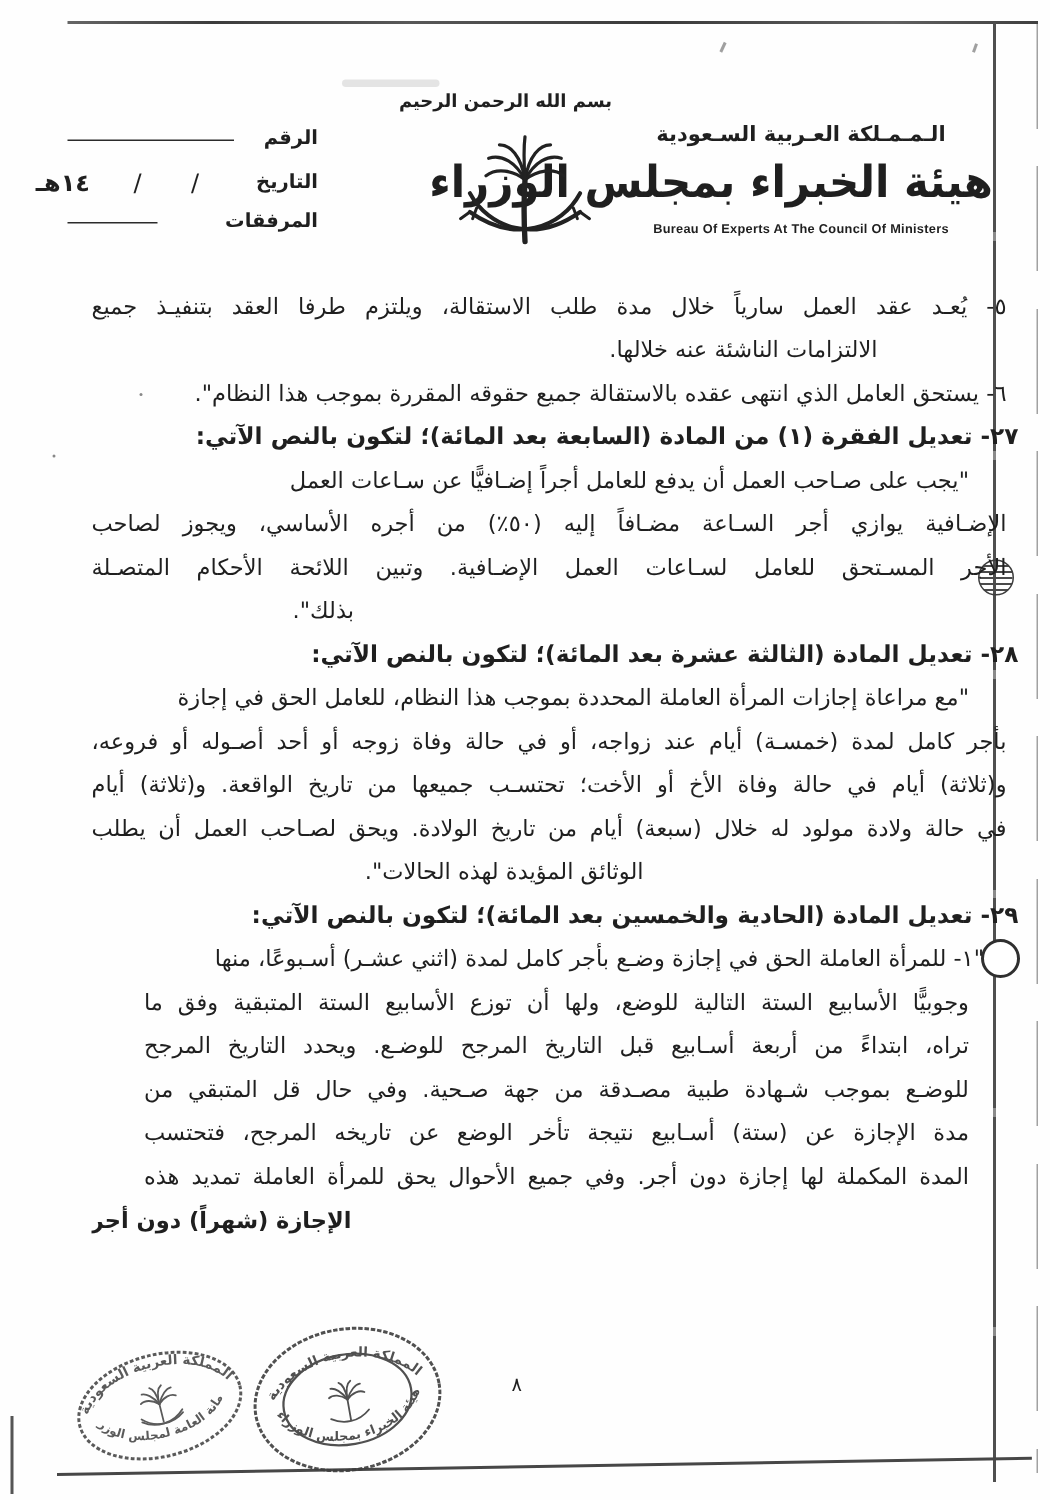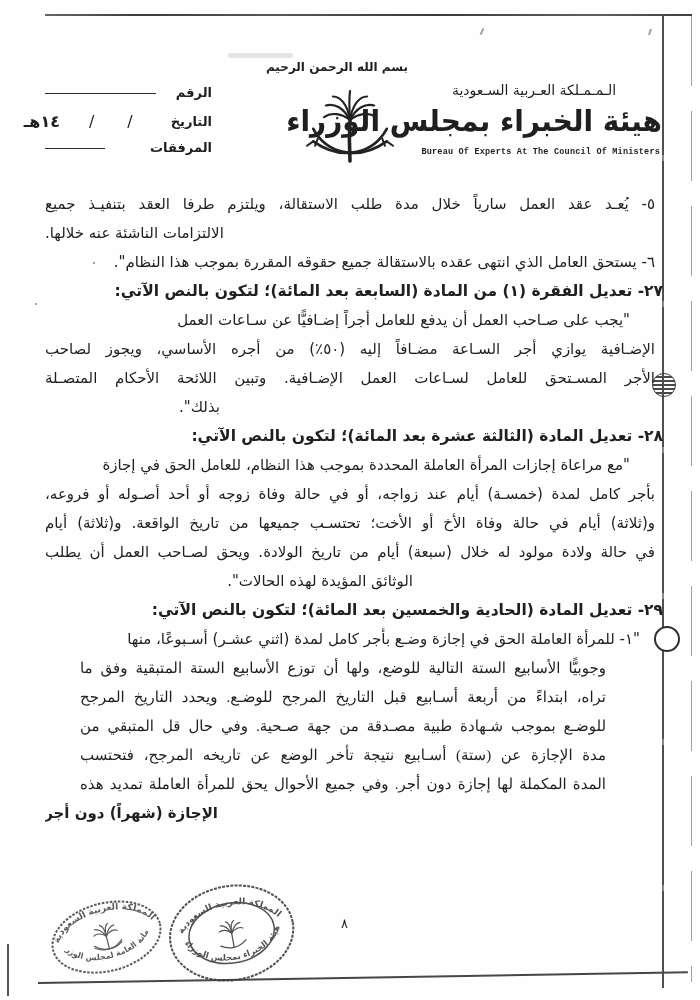--- a/index.html
+++ b/index.html
@@ -26,50 +26,50 @@
   .a-smudge{position:absolute;left:228px;top:53px;width:65px;height:5px;background:#999;
     opacity:.25;border-radius:3px;}
   .a-tick1{position:absolute;left:481px;top:28px;width:2px;height:7px;background:#777;
     opacity:.7;transform:rotate(25deg);}
   .a-tick2{position:absolute;left:649px;top:29px;width:2px;height:6px;background:#777;
     opacity:.7;transform:rotate(20deg);}
   .a-dot1{position:absolute;left:35px;top:303px;width:2px;height:2px;background:#888;border-radius:50%;}
   .a-dot2{position:absolute;left:93px;top:262px;width:2px;height:2px;background:#888;border-radius:50%;}
   
   .hdr-kingdom{position:absolute;top:82px;right:42px;width:248px;text-align:center;
-    font-size:14px;font-weight:normal;letter-spacing:.5px;white-space:nowrap;}
+    font-size:14px;font-weight:bold;letter-spacing:.5px;white-space:nowrap;}
   .hdr-callig{position:absolute;top:98px;right:38px;width:254px;text-align:center;
     font-size:28px;font-weight:bold;height:48px;line-height:48px;white-space:nowrap;
     transform:scaleY(1.05);}
-  .hdr-english{position:absolute;top:147px;right:40px;width:252px;text-align:right;
+  .hdr-english{position:absolute;top:147px;right:40px;width:252px;text-align:center;
     font-size:8.5px;font-weight:bold;direction:ltr;letter-spacing:.2px;
-    font-family:Liberation Mono, monospace;white-space:nowrap;}
+    font-family:Liberation Sans, sans-serif;white-space:nowrap;}
   .bismillah{position:absolute;top:60px;left:292px;width:116px;text-align:left;
     font-size:12px;font-weight:bold;white-space:nowrap;}
   .emblem{position:absolute;top:84px;left:297px;}
   
   .form{position:absolute;top:85px;right:488px;width:167px;}
   .frow{position:absolute;right:0;width:167px;display:flex;align-items:center;}
   .frow1{top:0;gap:16px;}.frow2{top:27px;}.frow3{top:55px;gap:44px;}
   .flabel{font-weight:bold;font-size:13px;white-space:nowrap;}
   .frule{border-bottom:1.6px solid #2b2b2b;height:8px;align-self:flex-start;}
   .frule1{width:128px;margin-right:4px;}
   .frule3{width:126px;margin-right:1px;}
   .fval{font-size:16px;white-space:nowrap;}
   .fs1{margin-right:38px;} .fs2{margin-right:33px;} .fyear{margin-right:29px;font-weight:bold;}
   
-  #doc-body{position:absolute;top:190px;right:45px;width:610px;}
+  #doc-body{position:absolute;top:190px;right:29px;width:610px;}
   .bline{height:29px;line-height:29px;font-size:15px;overflow:hidden;}
   .full{text-align:justify;text-align-last:justify;}
-  .full29{margin-right:49px;margin-left:35px;text-align:justify;text-align-last:justify;font-family:Liberation Serif, serif;}
+  .full29{margin-right:25px;margin-left:35px;text-align:justify;text-align-last:justify;}
   .head{font-weight:bold;margin-right:-8px;text-align:right;white-space:nowrap;font-size:15.5px;}
   .start{text-align:right;white-space:nowrap;}
   .q{margin-right:25px;text-align:right;white-space:nowrap;}
   .q29{margin-right:15px;text-align:right;white-space:nowrap;}
-  .short1{margin-right:111px;text-align:left;white-space:nowrap;}
+  .short1{margin-right:86px;text-align:right;white-space:nowrap;}
   .short2{margin-right:435px;text-align:right;white-space:nowrap;}
   .short3{margin-right:242px;text-align:right;white-space:nowrap;}
   .short4{margin-right:437px;text-align:left;white-space:nowrap;font-weight:bold;}
   
   .stamp1{position:absolute;left:48px;top:892px;transform:rotate(-14deg);opacity:.85;}
   .stamp2{position:absolute;left:166px;top:882px;transform:rotate(-10deg);opacity:.9;}
   .pagenum{position:absolute;left:341px;top:916px;font-size:13px;}
   svg text{font-family:"DejaVu Sans",sans-serif;}
 </style>
 </head>

